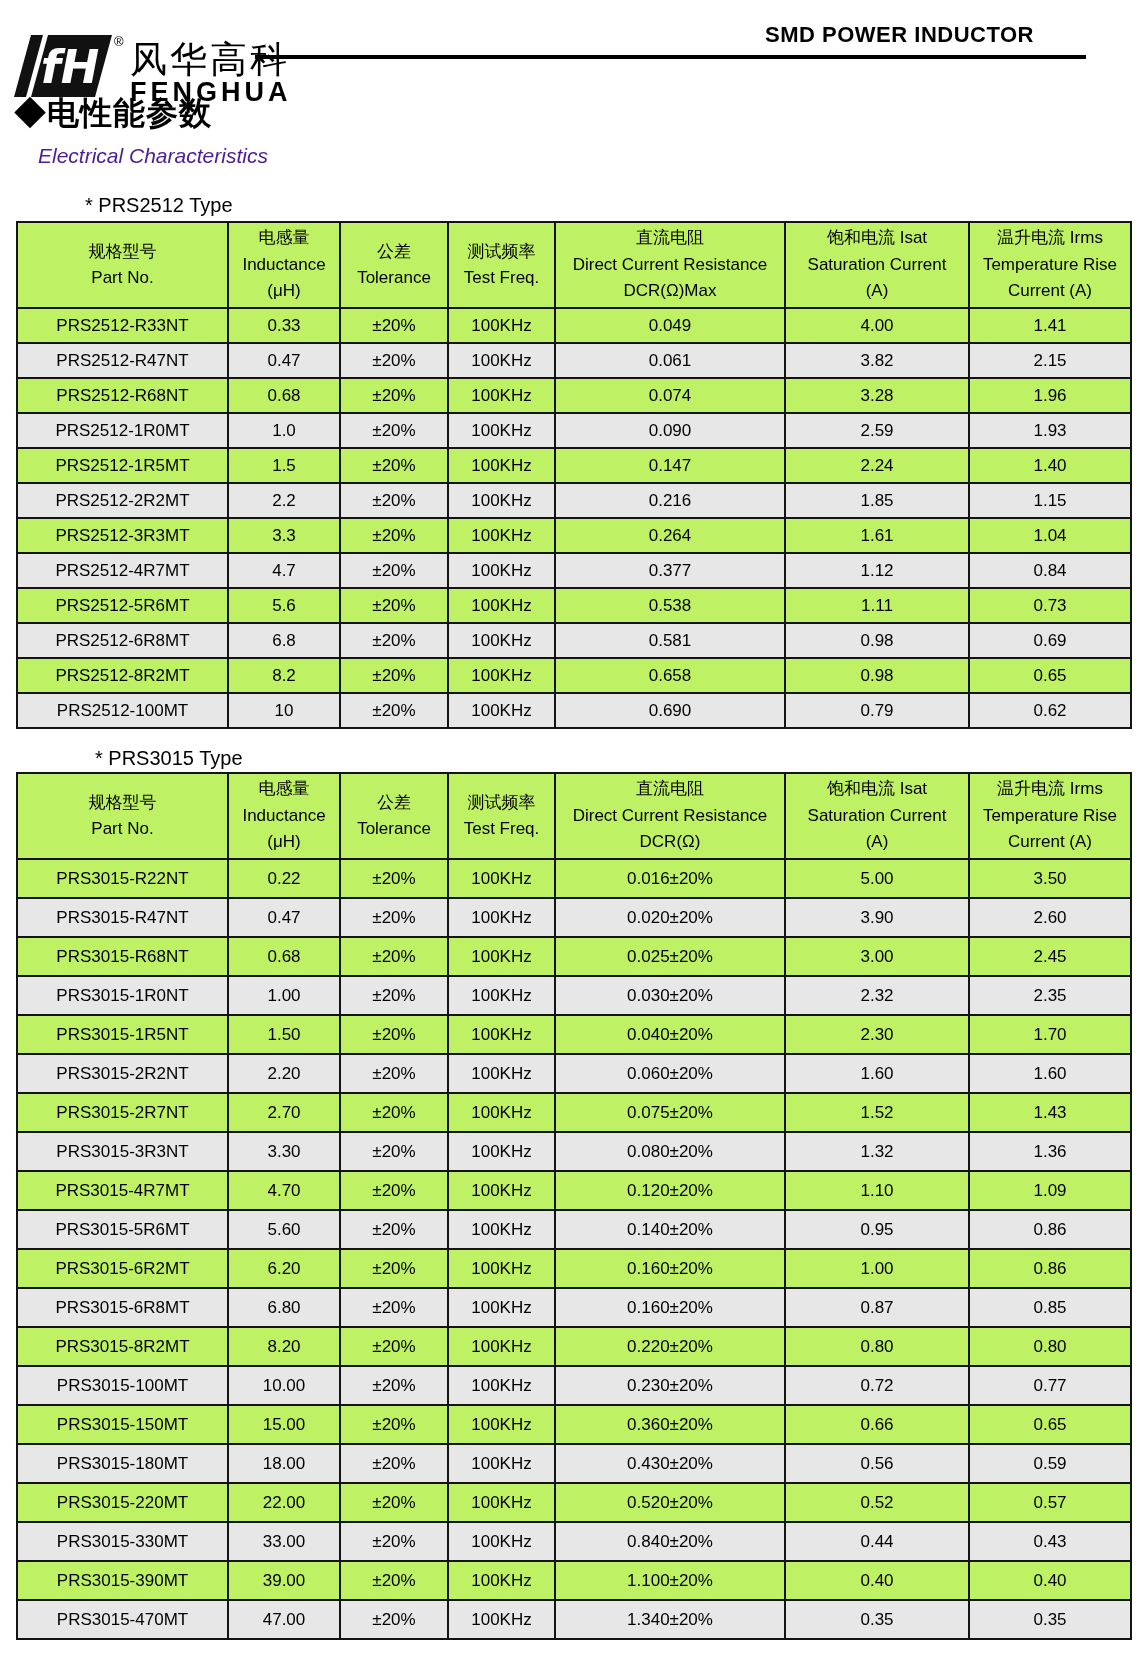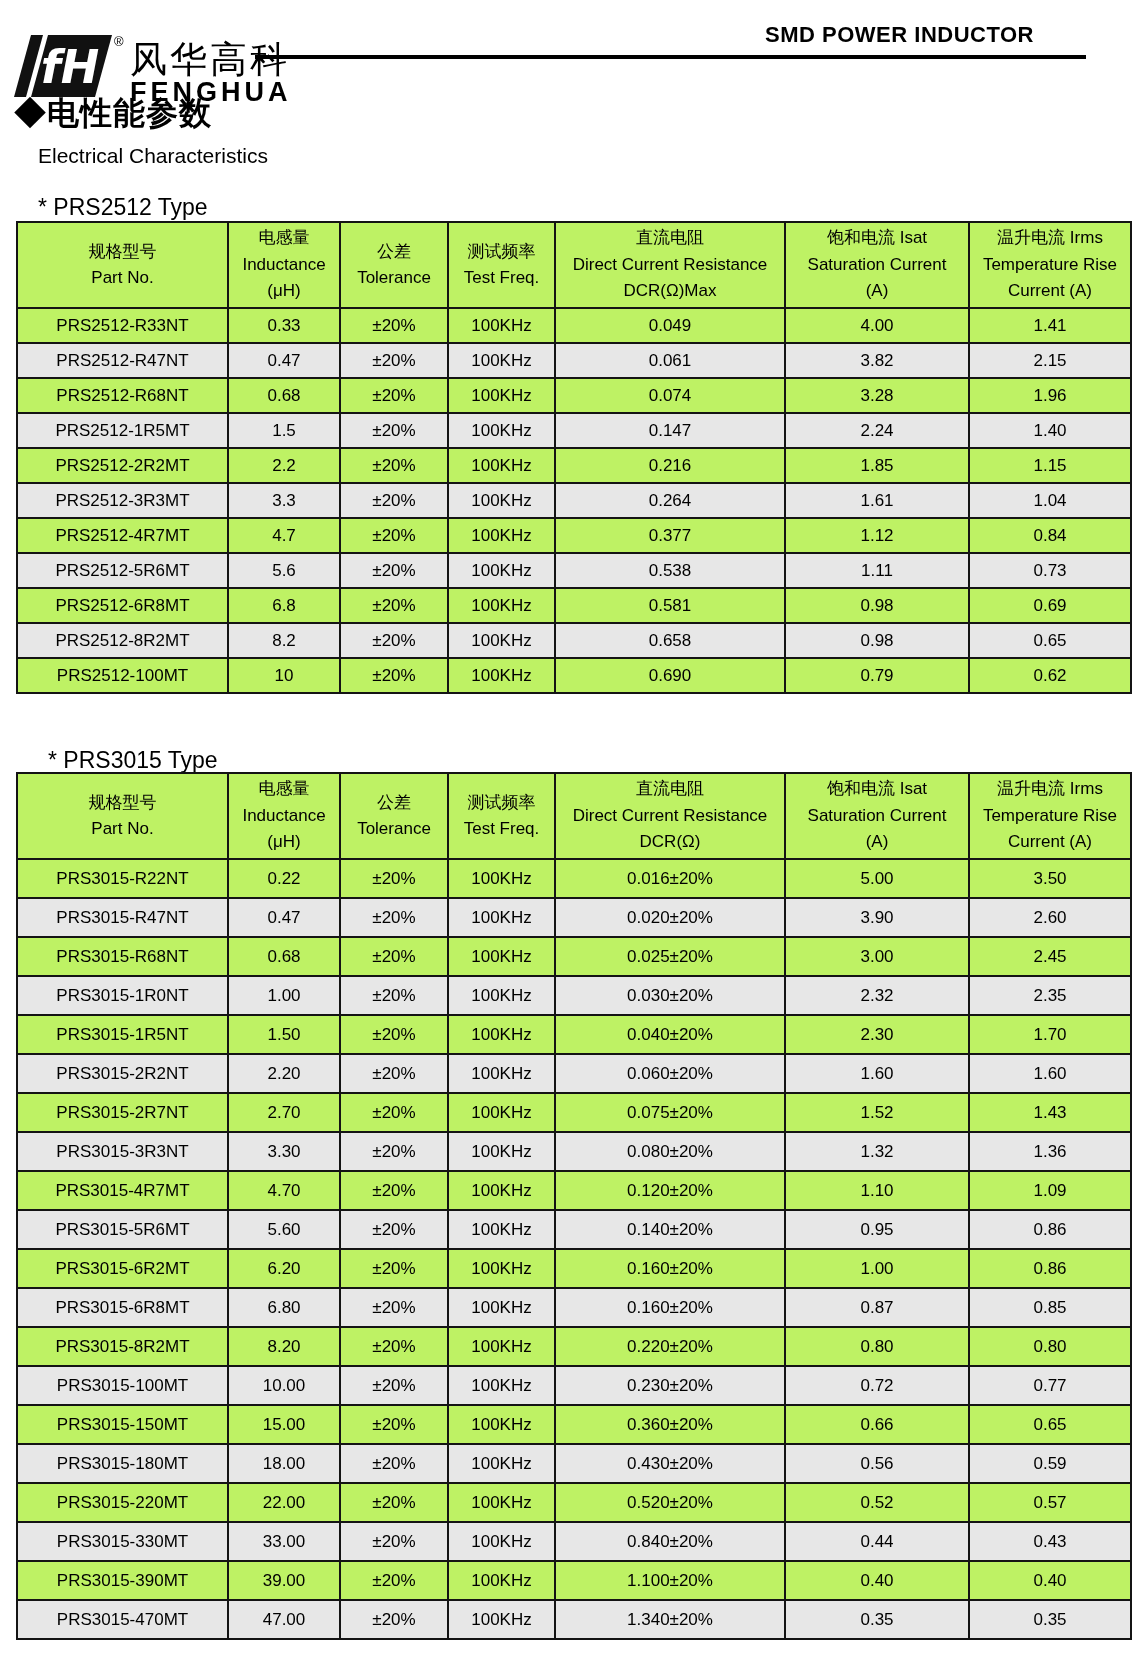--- a/index.html
+++ b/index.html
@@ -21,22 +21,22 @@
   .brand-en{font-size:27px;font-weight:bold;letter-spacing:4px;line-height:1.05;}
   .doc-title{
     position:absolute;top:22px;right:110px;
     font-size:22px;font-weight:bold;letter-spacing:0.5px;
   }
   .head-rule{
     position:absolute;left:255px;top:55px;width:831px;height:4px;background:#000;
   }
   
   .sec-cn{position:absolute;left:14px;top:92px;font-size:32px;font-weight:bold;letter-spacing:1px;}
-  .sec-en{position:absolute;left:38px;top:144px;font-size:21px;color:#000000;}
-  .tbl-label{position:absolute;font-size:23px;color:#000;}
+  .sec-en{position:absolute;left:38px;top:144px;font-size:21px;color:#4c1d95;font-style:italic;}
+  .tbl-label{position:absolute;font-size:20px;color:#000;margin-left:47px;}
   .tbl-label.l1{left:38px;top:194px;}
   .tbl-label.l2{left:48px;top:747px;text-align:center;}
   
   table.spec{
     position:absolute;left:16px;
     border-collapse:collapse;table-layout:fixed;width:1114px;
     background:#bef264;
   }
   table.spec.t1{top:221px;}
   table.spec.t2{top:772px;}
@@ -149,20 +149,29 @@
         <tr>
           <td>PRS2512-R68NT</td>
           <td>0.68</td>
           <td>±20%</td>
           <td>100KHz</td>
           <td>0.074</td>
           <td>3.28</td>
           <td>1.96</td>
         </tr>
         <tr>
+          <td>PRS2512-1R0MT</td>
+          <td>1.0</td>
+          <td>±20%</td>
+          <td>100KHz</td>
+          <td>0.090</td>
+          <td>2.59</td>
+          <td>1.93</td>
+        </tr>
+        <tr>
           <td>PRS2512-1R5MT</td>
           <td>1.5</td>
           <td>±20%</td>
           <td>100KHz</td>
           <td>0.147</td>
           <td>2.24</td>
           <td>1.40</td>
         </tr>
         <tr>
           <td>PRS2512-2R2MT</td>

